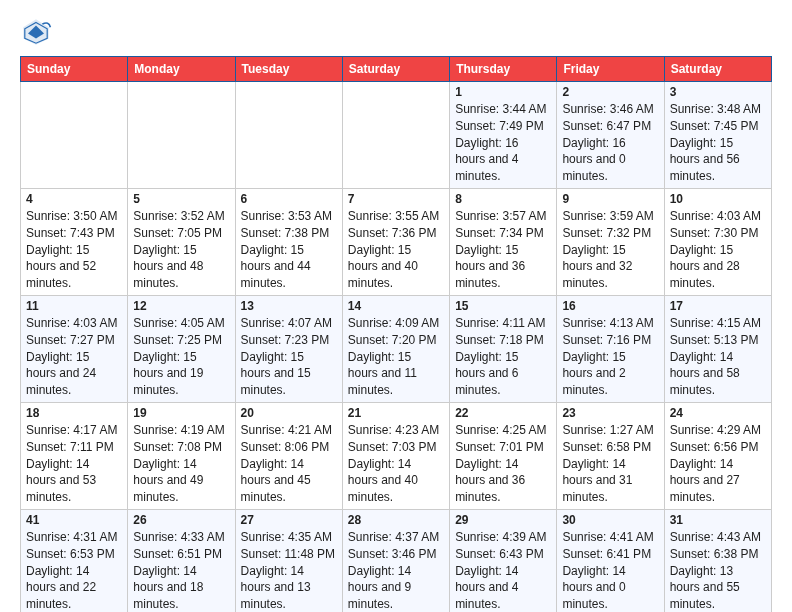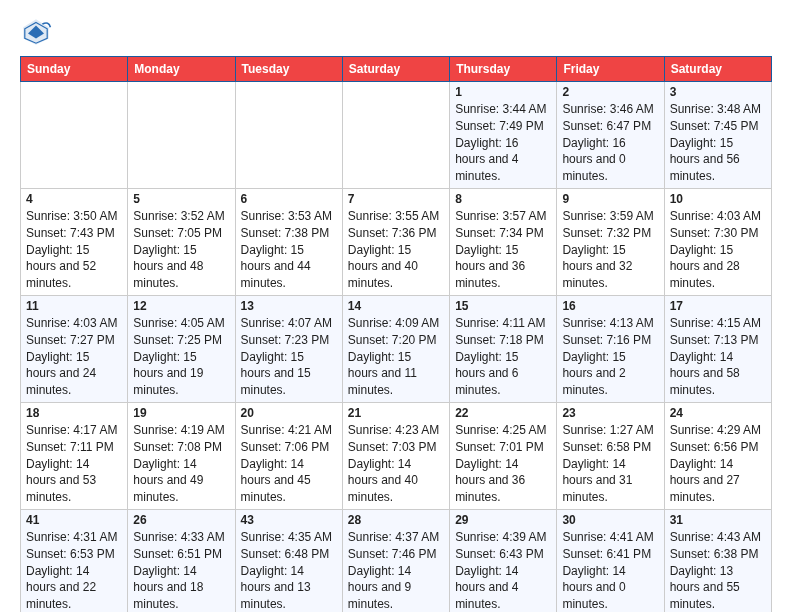--- a/index.html
+++ b/index.html
@@ -251,21 +251,21 @@
           <td>
             <span class="day-num">16</span>
             <div class="day-info">Sunrise: 4:13 AM
 Sunset: 7:16 PM
 Daylight: 15 hours
 and 2 minutes.</div>
           </td>
           <td>
             <span class="day-num">17</span>
             <div class="day-info">Sunrise: 4:15 AM
-Sunset: 7:13 PM
+Sunset: 5:13 PM
 Daylight: 14 hours
 and 58 minutes.</div>
           </td>
         </tr>
         <tr>
           <td>
             <span class="day-num">18</span>
             <div class="day-info">Sunrise: 4:17 AM
 Sunset: 7:11 PM
 Daylight: 14 hours
@@ -274,21 +274,21 @@
           <td>
             <span class="day-num">19</span>
             <div class="day-info">Sunrise: 4:19 AM
 Sunset: 7:08 PM
 Daylight: 14 hours
 and 49 minutes.</div>
           </td>
           <td>
             <span class="day-num">20</span>
             <div class="day-info">Sunrise: 4:21 AM
-Sunset: 7:06 PM
+Sunset: 8:06 PM
 Daylight: 14 hours
 and 45 minutes.</div>
           </td>
           <td>
             <span class="day-num">21</span>
             <div class="day-info">Sunrise: 4:23 AM
 Sunset: 7:03 PM
 Daylight: 14 hours
 and 40 minutes.</div>
           </td>
@@ -323,30 +323,30 @@
 and 22 minutes.</div>
           </td>
           <td>
             <span class="day-num">26</span>
             <div class="day-info">Sunrise: 4:33 AM
 Sunset: 6:51 PM
 Daylight: 14 hours
 and 18 minutes.</div>
           </td>
           <td>
-            <span class="day-num">43</span>
+            <span class="day-num">27</span>
             <div class="day-info">Sunrise: 4:35 AM
-Sunset: 6:48 PM
+Sunset: 11:48 PM
 Daylight: 14 hours
 and 13 minutes.</div>
           </td>
           <td>
             <span class="day-num">28</span>
             <div class="day-info">Sunrise: 4:37 AM
-Sunset: 7:46 PM
+Sunset: 3:46 PM
 Daylight: 14 hours
 and 9 minutes.</div>
           </td>
           <td>
             <span class="day-num">29</span>
             <div class="day-info">Sunrise: 4:39 AM
 Sunset: 6:43 PM
 Daylight: 14 hours
 and 4 minutes.</div>
           </td>

